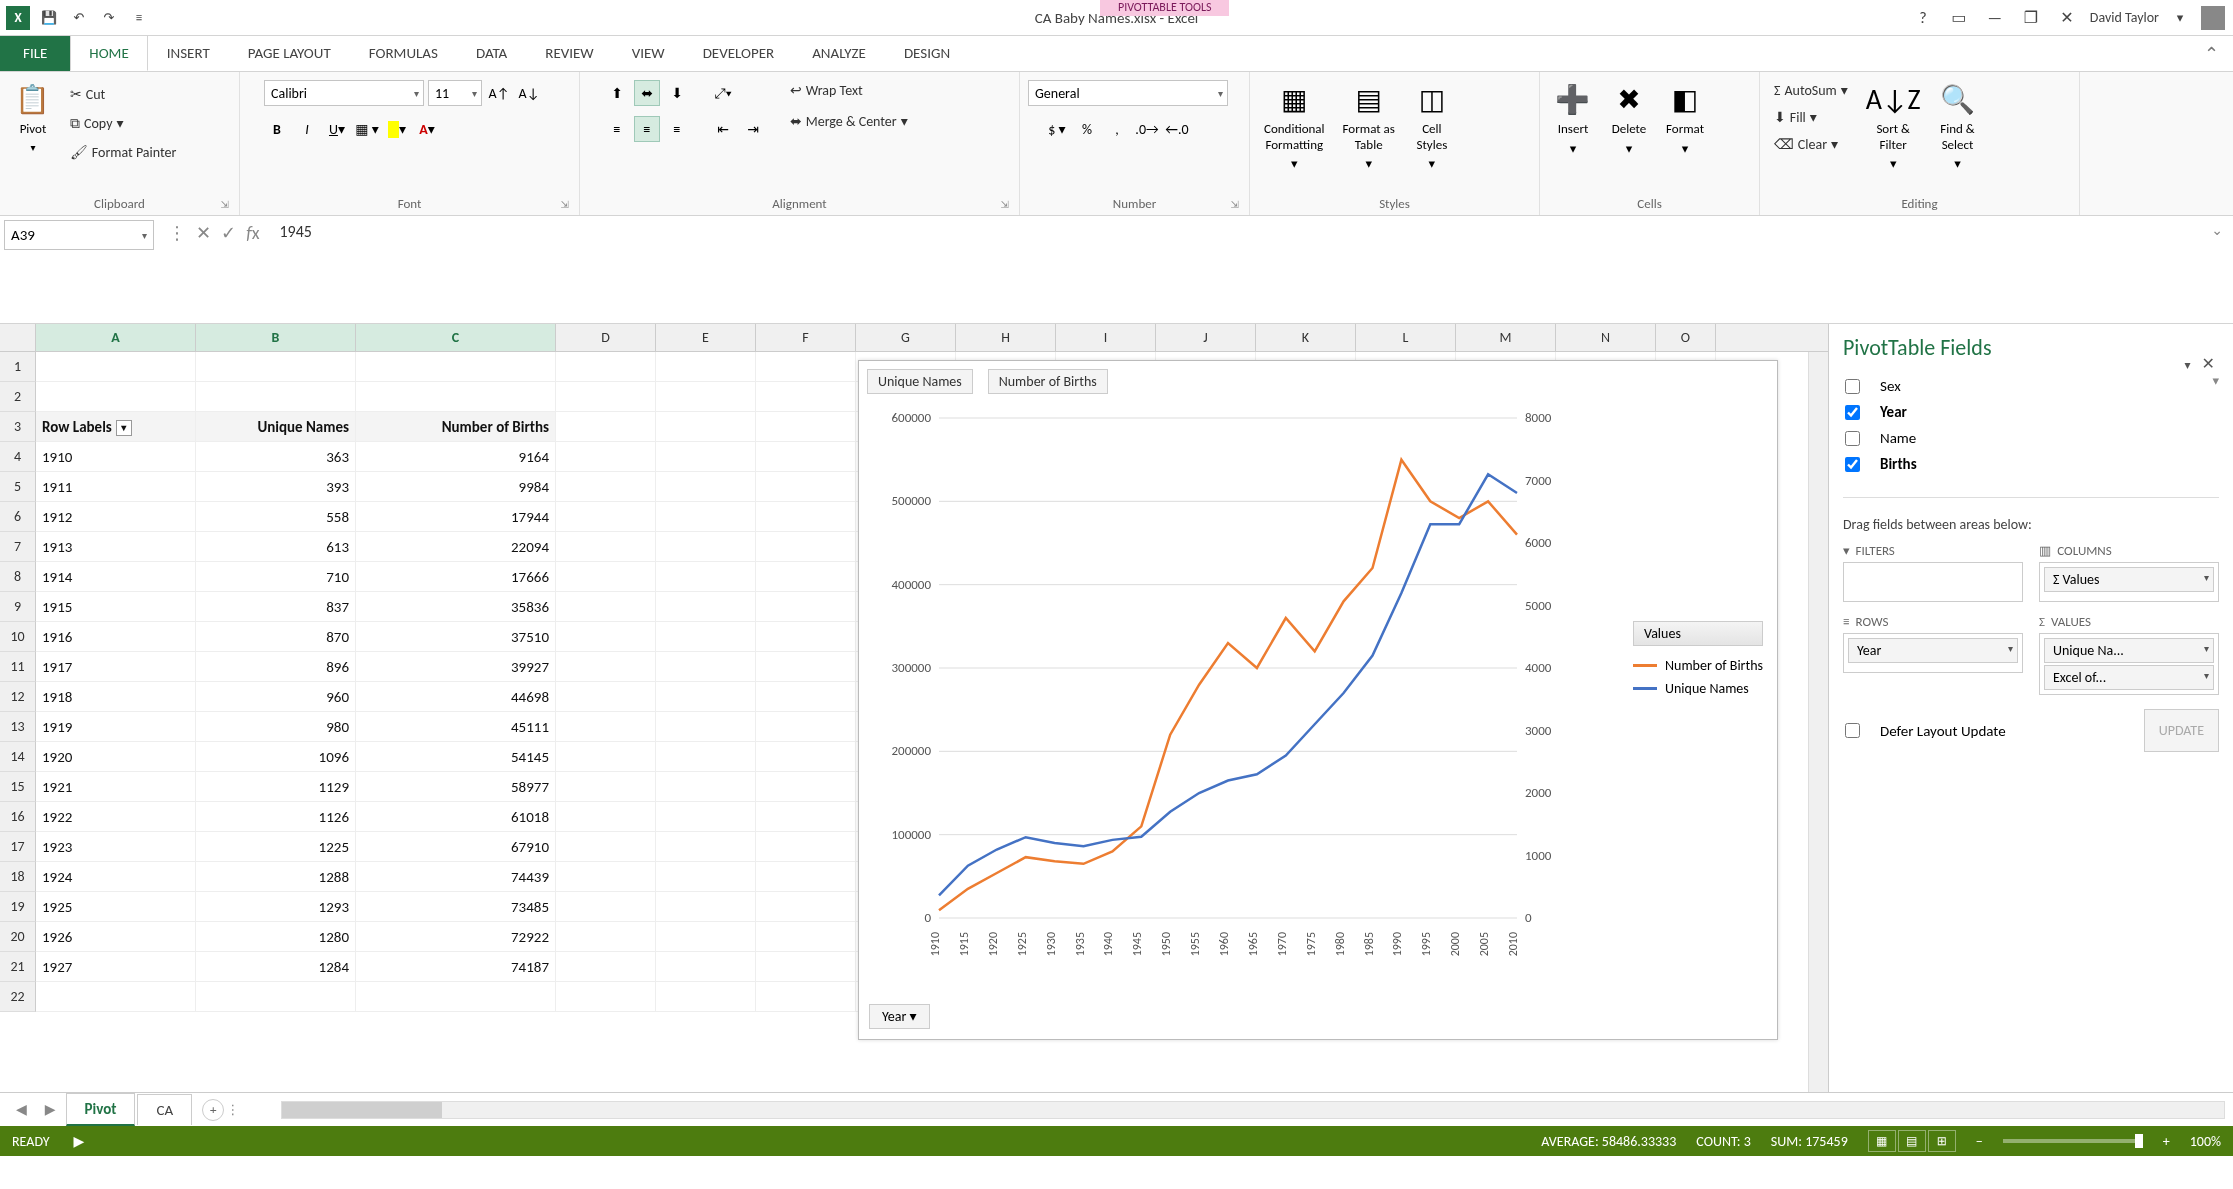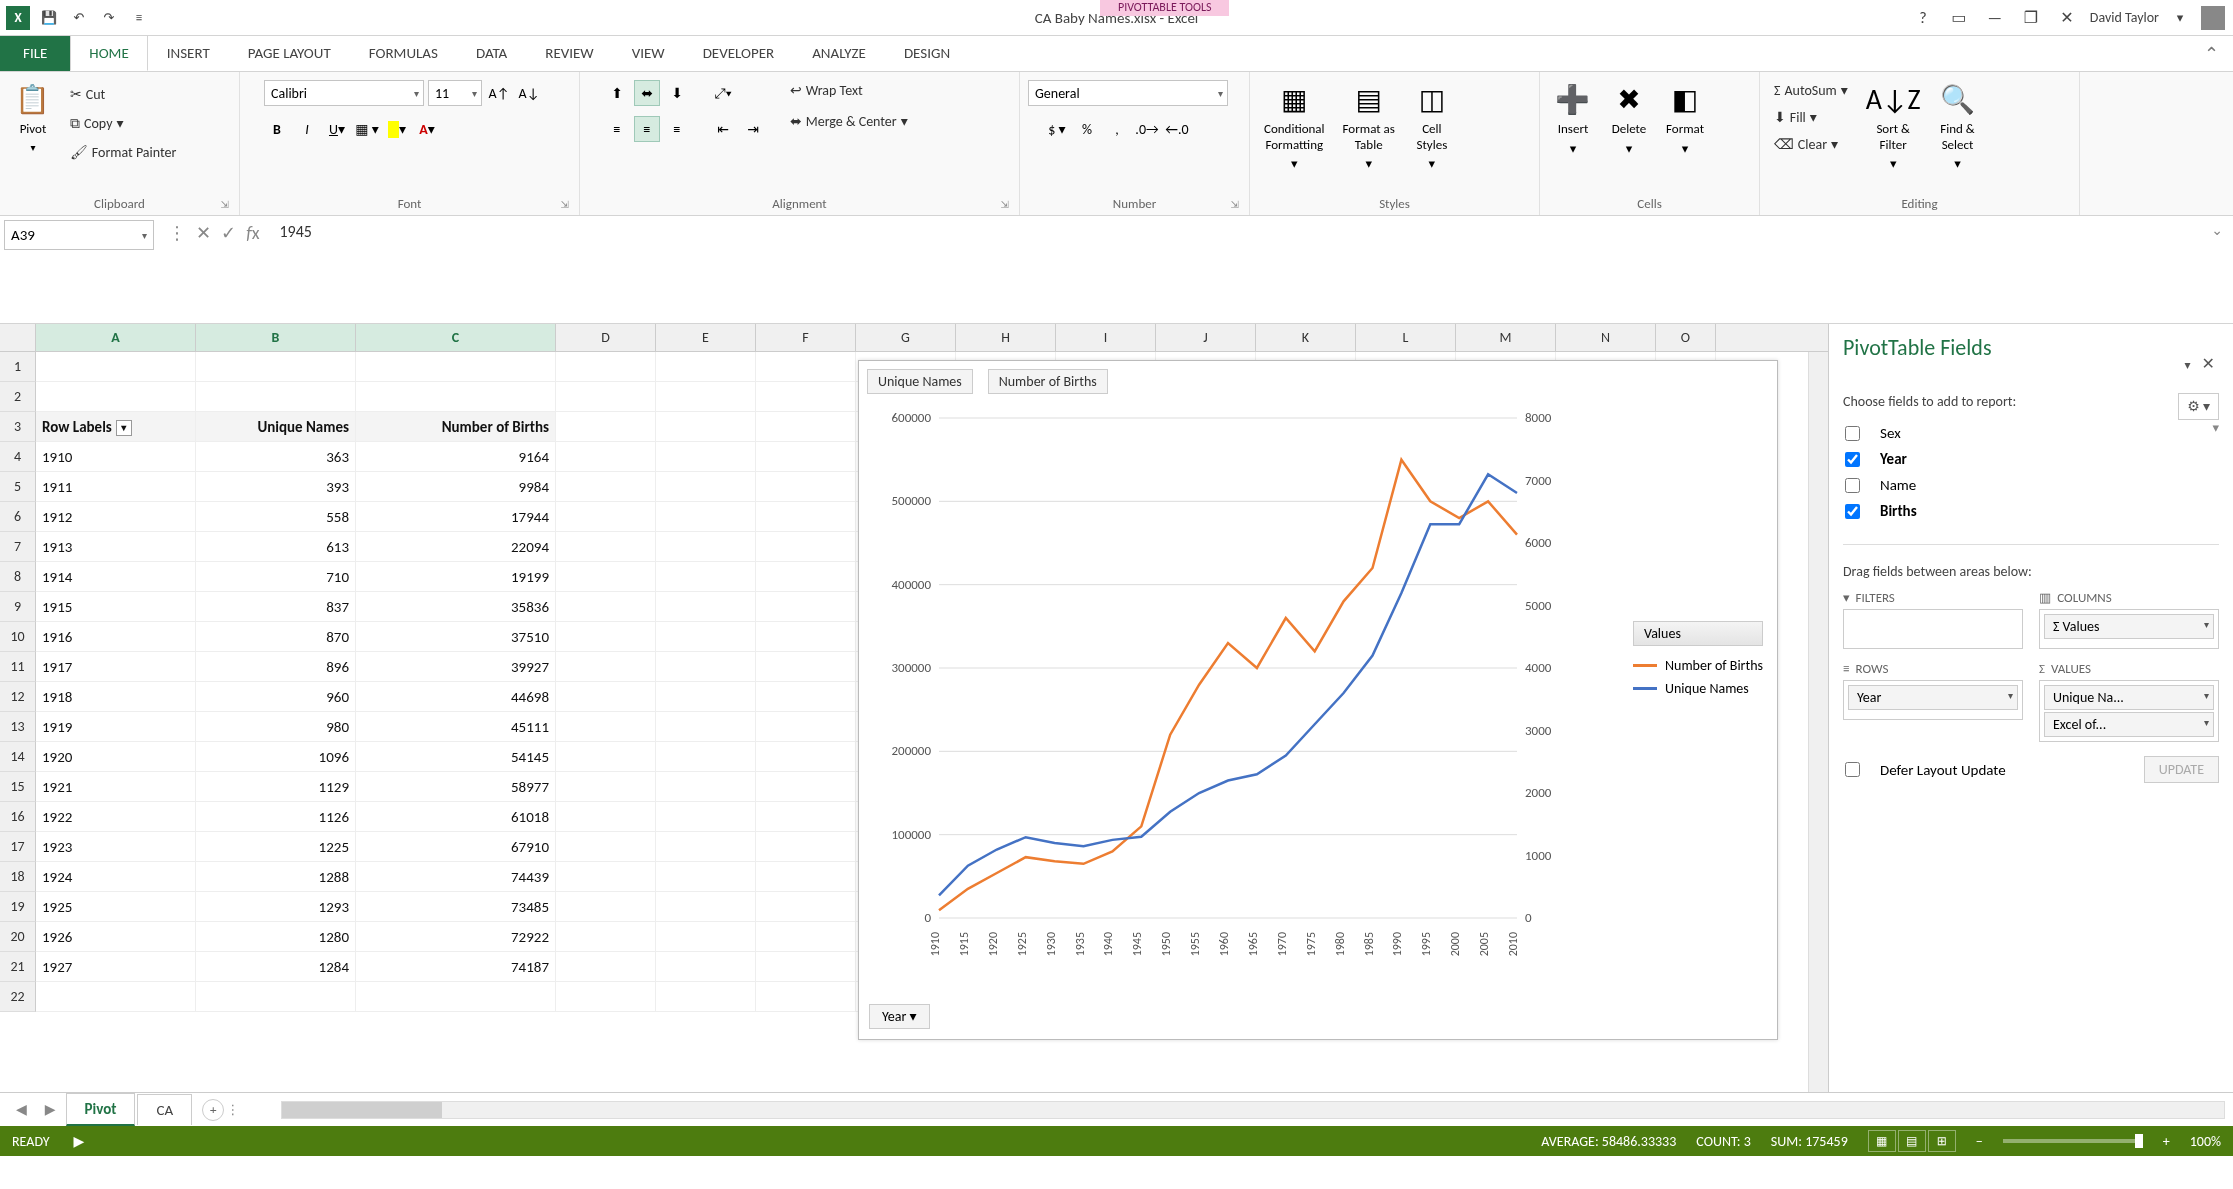--- a/index.html
+++ b/index.html
@@ -92,21 +92,21 @@
 .field-item input { width: 15px; height: 15px; }
 .field-item.bold { font-weight: bold; }
 .more-tables { font-size: 14px; color: #444; padding: 14px 2px; }
 .areas-label { font-size: 14px; color: #444; margin: 18px 0 10px 0; }
 .areas-grid { display: grid; grid-template-columns: 1fr 1fr; gap: 12px 16px; }
 .area-box .area-title { font-size: 13px; color: #666; display: flex; align-items: center; gap: 6px; margin-bottom: 4px; }
 .area-drop { border: 1px solid #ccc; min-height: 40px; background: #fff; padding: 2px; }
 .area-chip { background: #f4f4f4; border: 1px solid #ccc; padding: 3px 20px 3px 8px; margin: 2px; font-size: 14px; position: relative; }
 .area-chip::after { content: "▾"; position: absolute; right: 4px; font-size: 10px; color: #555; }
 .defer-row { display: flex; align-items: center; justify-content: space-between; margin-top: 14px; }
-.update-btn { border: 1px solid #ccc; background: #f4f4f4; padding: 4px 14px; color: #aaa; font-size: 14px; }
+.update-btn { border: 1px solid #ccc; background: #f4f4f4; padding: 12px 14px; color: #aaa; font-size: 14px; }
 
 
 .sheet-tabs { height: 34px; background: #fff; border-top: 1px solid #ccc; display: flex; align-items: center; padding: 0 8px; gap: 2px; }
 .nav-arrow { padding: 0 8px; color: #888; font-size: 14px; }
 .stab { padding: 6px 18px; border: 1px solid #ccc; border-bottom: none; font-size: 15px; background: #fff; color: #444; }
 .stab.active { color: #217346; font-weight: bold; border-bottom: 2px solid #217346; }
 .add-sheet { width: 22px; height: 22px; border: 1px solid #ccc; border-radius: 50%; text-align: center; line-height: 20px; margin-left: 8px; color: #666; }
 .hscroll-track { flex: 1; margin-left: 40px; height: 18px; background: #f0f0f0; border: 1px solid #ddd; position: relative; }
 .hscroll-thumb { position: absolute; left: 0; top: 0; height: 100%; width: 160px; background: #cfcfcf; }
 
@@ -465,21 +465,21 @@
             <div class="cell cJ"></div>
             <div class="cell cK"></div>
             <div class="cell cL"></div>
             <div class="cell cM"></div>
             <div class="cell cN"></div>
             <div class="cell cO"></div>
           </div>
           <div class="cell-row">
             <div class="cell cA">1914</div>
             <div class="cell cB num">710</div>
-            <div class="cell cC num">19199</div>
+            <div class="cell cC num">17666</div>
             <div class="cell cD"></div>
             <div class="cell cE"></div>
             <div class="cell cF"></div>
             <div class="cell cG"></div>
             <div class="cell cH"></div>
             <div class="cell cI"></div>
             <div class="cell cJ"></div>
             <div class="cell cK"></div>
             <div class="cell cL"></div>
             <div class="cell cM"></div>
@@ -794,24 +794,20 @@
       </div>
       <span class="year-btn"><span>Year</span> ▾</span>
     </div>
   </div>
 
   <div class="field-pane">
     <div class="pane-hdr-row">
       <h2>PivotTable Fields</h2>
       <div><span class="dd-x">▾</span> <span class="close-x">✕</span></div>
     </div>
-    <div class="pane-hdr-row" style="margin-top:10px">
-      <div class="sub-txt">Choose fields to add to report:</div>
-      <div class="gear">⚙ ▾</div>
-    </div>
     <div class="field-list" id="field-list">
       <div style="float:right;color:#888">▾</div>
     <label class="field-item">
           <input type="checkbox" style="">
           <span>Sex</span>
         </label>
         <label class="field-item bold">
           <input type="checkbox" checked="" style="">
           <span>Year</span>
         </label>

